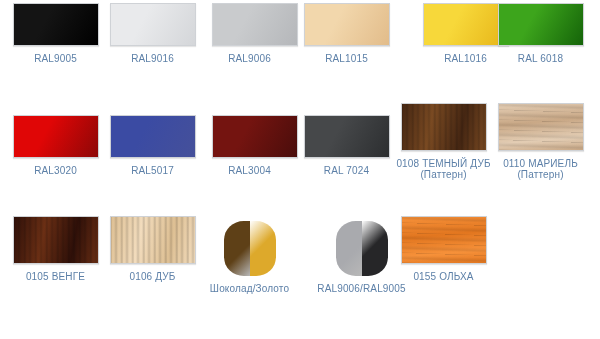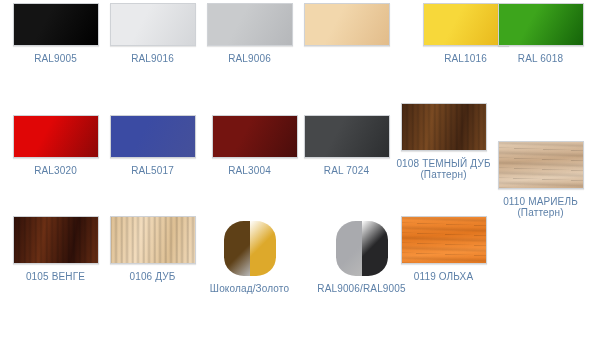--- a/index.html
+++ b/index.html
@@ -116,26 +116,27 @@
 
 <div id="palette-board">
     <div class="swatch-cell" style="left: 7px; top: 3px;">
       <div class="chip" style="background: linear-gradient(118deg, rgb(20, 20, 20) 0%, rgb(20, 20, 20) 38%, rgb(0, 0, 0) 100%);"></div>
       <div class="caption"><span>RAL9005</span></div>
     </div>
     <div class="swatch-cell" style="left: 104px; top: 3px;">
       <div class="chip" style="background: linear-gradient(118deg, rgb(233, 234, 236) 0%, rgb(233, 234, 236) 38%, rgb(212, 214, 217) 100%);"></div>
       <div class="caption"><span>RAL9016</span></div>
     </div>
-    <div class="swatch-cell" style="left: 201px; top: 3px;">
+    <div class="swatch-cell" style="left: 201px; top: 3px; align-items: flex-end;">
       <div class="chip" style="background: linear-gradient(118deg, rgb(201, 203, 205) 0%, rgb(201, 203, 205) 38%, rgb(181, 183, 186) 100%);"></div>
       <div class="caption"><span>RAL9006</span></div>
     </div>
     <div class="swatch-cell" style="left: 298px; top: 3px;">
       <div class="chip" style="background: linear-gradient(118deg, rgb(242, 215, 172) 0%, rgb(242, 215, 172) 38%, rgb(226, 188, 138) 100%);"></div>
+      <div class="caption"><span>RAL1015</span></div>
     </div>
     <div class="swatch-cell" style="left: 417px; top: 3px;">
       <div class="chip" style="background: linear-gradient(118deg, rgb(247, 216, 58) 0%, rgb(247, 216, 58) 38%, rgb(230, 180, 23) 100%);"></div>
       <div class="caption"><span>RAL1016</span></div>
     </div>
     <div class="swatch-cell" style="left: 492px; top: 3px;">
       <div class="chip" style="background: linear-gradient(118deg, rgb(61, 165, 28) 0%, rgb(61, 165, 28) 38%, rgb(21, 100, 9) 100%);"></div>
       <div class="caption"><span>RAL 6018</span></div>
     </div>
     <div class="swatch-cell" style="left: 7px; top: 115px;">
@@ -151,21 +152,21 @@
       <div class="caption"><span>RAL3004</span></div>
     </div>
     <div class="swatch-cell" style="left: 298px; top: 115px;">
       <div class="chip" style="background: linear-gradient(118deg, rgb(70, 72, 74) 0%, rgb(70, 72, 74) 38%, rgb(44, 46, 48) 100%);"></div>
       <div class="caption"><span>RAL 7024</span></div>
     </div>
     <div class="swatch-cell" style="left: 395px; top: 103px;">
       <div class="chip tall grain-v" style="background: linear-gradient(100deg, rgb(69, 38, 18) 0%, rgb(122, 74, 34) 35%, rgb(69, 38, 18) 70%, rgb(122, 74, 34) 100%);"></div>
       <div class="caption"><span>0108 ТЕМНЫЙ ДУБ</span><span class="sub">(Паттерн)</span></div>
     </div>
-    <div class="swatch-cell" style="left: 492px; top: 103px; margin-top: 38px;">
+    <div class="swatch-cell" style="left: 492px; top: 103px;">
       <div class="chip tall grain-h" style="background: linear-gradient(175deg, rgb(227, 205, 180) 0%, rgb(201, 168, 134) 40%, rgb(227, 205, 180) 75%, rgb(201, 168, 134) 100%);"></div>
       <div class="caption"><span>0110 МАРИЕЛЬ</span><span class="sub">(Паттерн)</span></div>
     </div>
     <div class="swatch-cell" style="left: 7px; top: 216px;">
       <div class="chip tall grain-v" style="background: linear-gradient(100deg, rgb(46, 15, 8) 0%, rgb(107, 47, 20) 35%, rgb(46, 15, 8) 70%, rgb(107, 47, 20) 100%);"></div>
       <div class="caption"><span>0105 ВЕНГЕ</span></div>
     </div>
     <div class="swatch-cell" style="left: 104px; top: 216px;">
       <div class="chip tall grain-v" style="background: linear-gradient(100deg, rgb(221, 191, 147) 0%, rgb(242, 220, 189) 35%, rgb(221, 191, 147) 70%, rgb(242, 220, 189) 100%);"></div>
       <div class="caption"><span>0106 ДУБ</span></div>
@@ -179,15 +180,15 @@
     </div>
     <div class="swatch-cell" style="left: 313px; top: 221px;">
       <div class="chip duo">
         <div class="half left" style="background: linear-gradient(135deg, rgb(169, 170, 174) 0%, rgb(169, 170, 174) 60%, rgba(0, 0, 0, 0.28) 100%);"></div>
         <div class="half right" style="background: linear-gradient(135deg, rgba(255, 255, 255, 0.3) 0%, rgb(38, 38, 40) 45%, rgb(38, 38, 40) 100%);"></div>
       </div>
       <div class="caption"><span>RAL9006/RAL9005</span></div>
     </div>
     <div class="swatch-cell" style="left: 395px; top: 216px;">
       <div class="chip tall grain-h" style="background: linear-gradient(175deg, rgb(246, 145, 58) 0%, rgb(226, 118, 31) 40%, rgb(246, 145, 58) 75%, rgb(226, 118, 31) 100%);"></div>
-      <div class="caption"><span>0119 ОЛЬХА</span></div>
+      <div class="caption"><span>0155 ОЛЬХА</span></div>
     </div>
   </div>
 
 </body></html>

